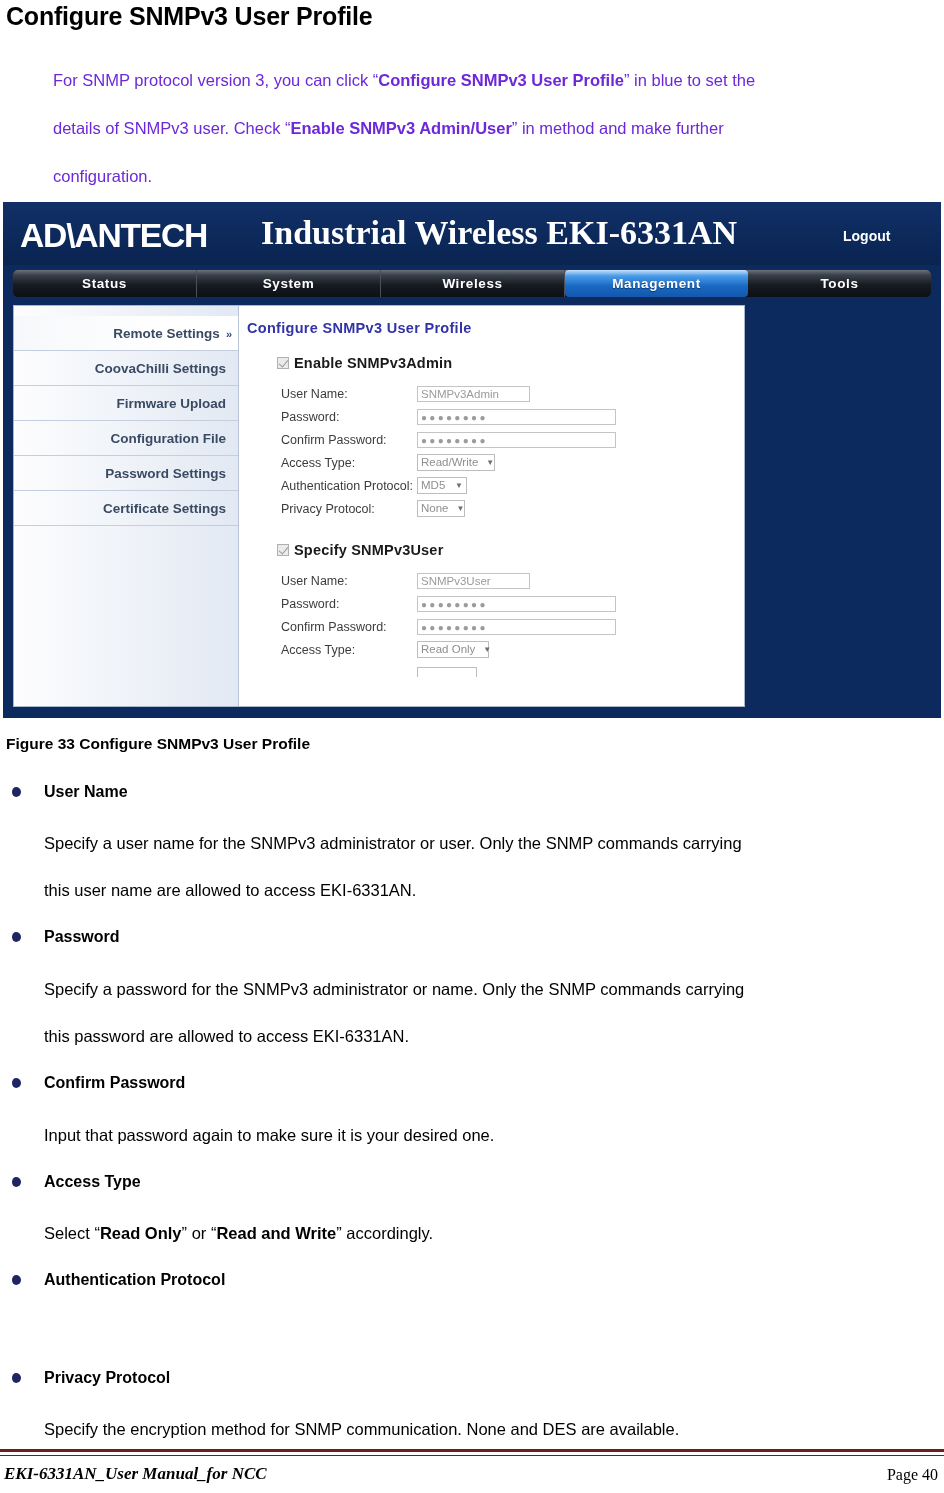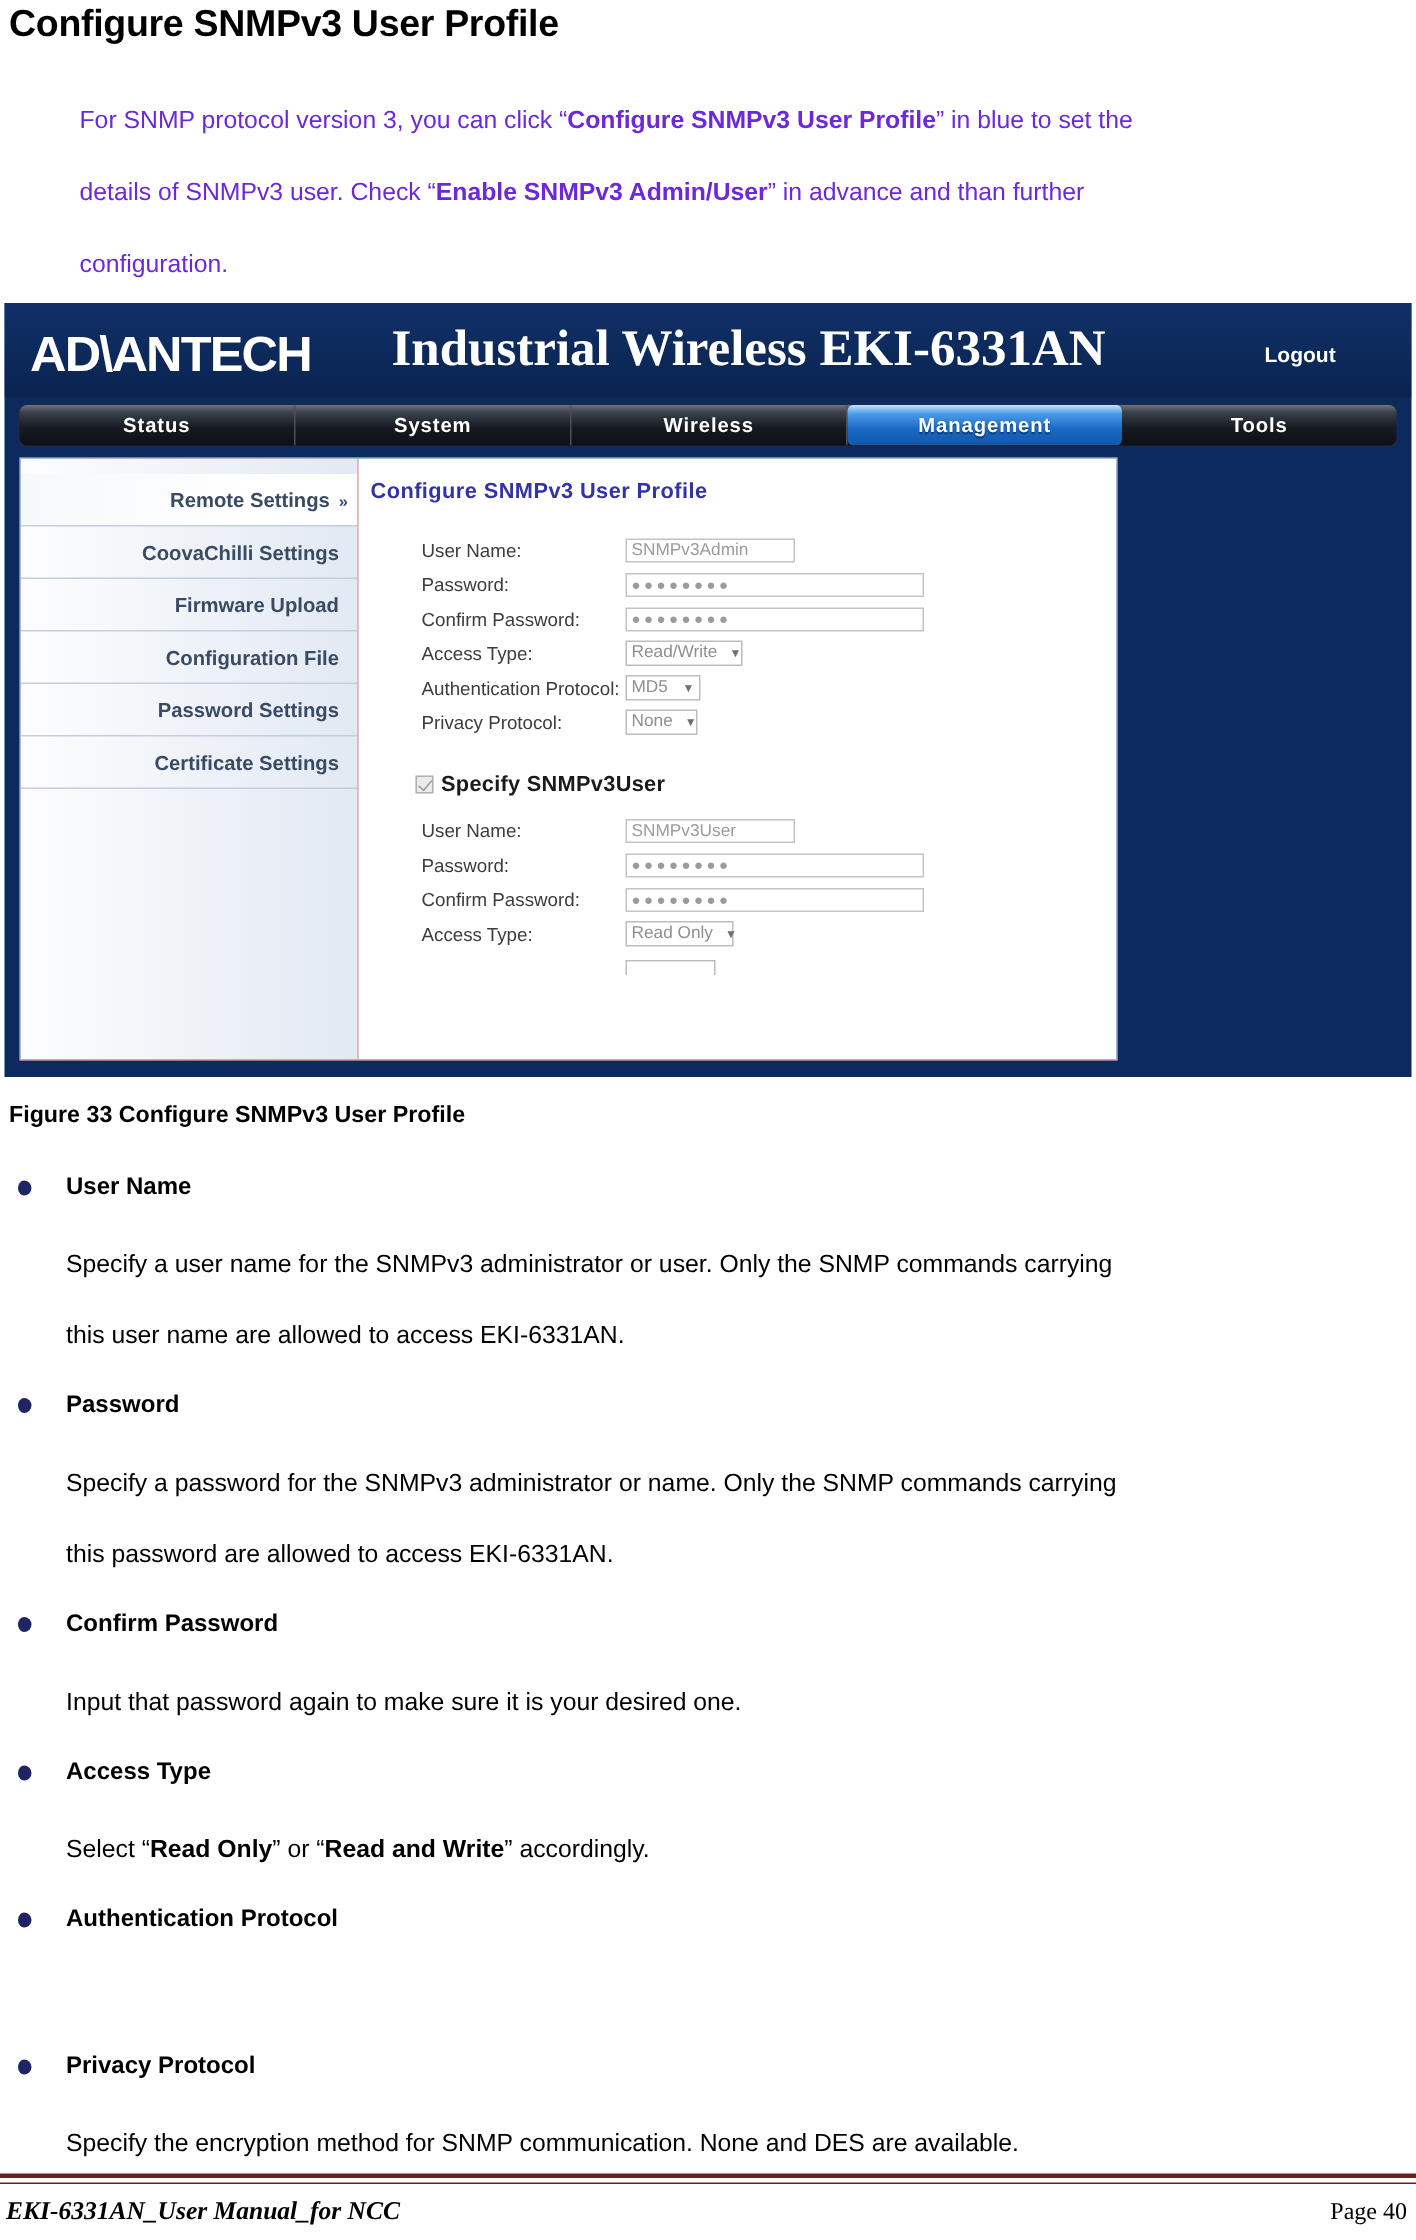--- a/index.html
+++ b/index.html
@@ -351,21 +351,21 @@
 <body>
 
 <div class="page">
 
   <div class="doc-h1">Configure SNMPv3 User Profile</div>
 
   <div class="doc-para" style="top:70px;">
     <span>For SNMP protocol version 3, you can click “</span><b>Configure SNMPv3 User Profile</b><span>” in blue to set the</span>
   </div>
   <div class="doc-para" style="top:118px;">
-    <span>details of SNMPv3 user. Check “</span><b>Enable SNMPv3 Admin</b><b>/</b><b>User</b><span>” in advance and than further</span>
+    <span>details of SNMPv3 user. Check “</span><b>Enable SNMPv3 Admin</b><b>/</b><b>User</b><span>” in method and make further</span>
   </div>
   <div class="doc-para" style="top:166px;">configuration.</div>
 
   <div class="shot">
 
     <div class="shot-header">
       <div class="logo-advantech">AD\ANTECH</div>
       <div class="logo-product">Industrial Wireless EKI-6331AN</div>
       <div class="logout-link">Logout</div>
     </div>
@@ -387,20 +387,24 @@
         <div class="side-item">CoovaChilli Settings</div>
         <div class="side-item">Firmware Upload</div>
         <div class="side-item">Configuration File</div>
         <div class="side-item">Password Settings</div>
         <div class="side-item">Certificate Settings</div>
       </div>
 
       <div class="content">
         <div class="content-title">Configure SNMPv3 User Profile</div>
 
+        <div class="section-head">
+          <span class="chk"></span>
+          <span class="sh-label">Enable SNMPv3Admin</span>
+        </div>
 
         <div class="frm-row">
           <span class="frm-label">User Name:</span>
           <span class="txt w-short">SNMPv3Admin</span>
         </div>
         <div class="frm-row">
           <span class="frm-label">Password:</span>
           <span class="txt w-long dots">●●●●●●●●</span>
         </div>
         <div class="frm-row">

